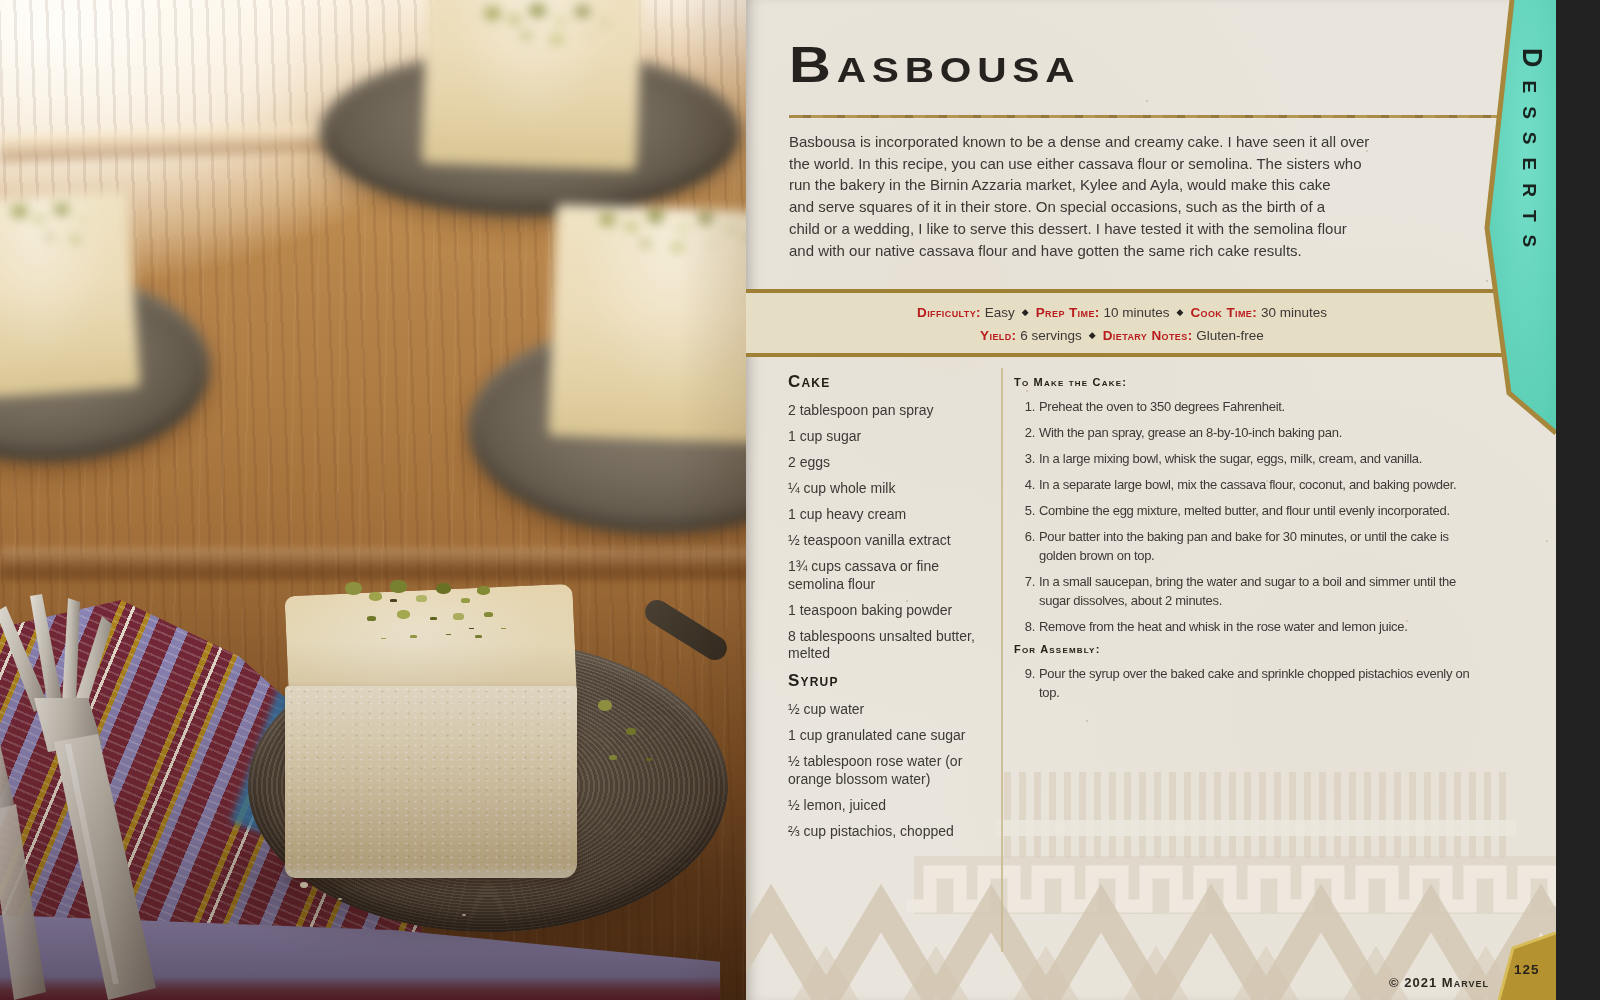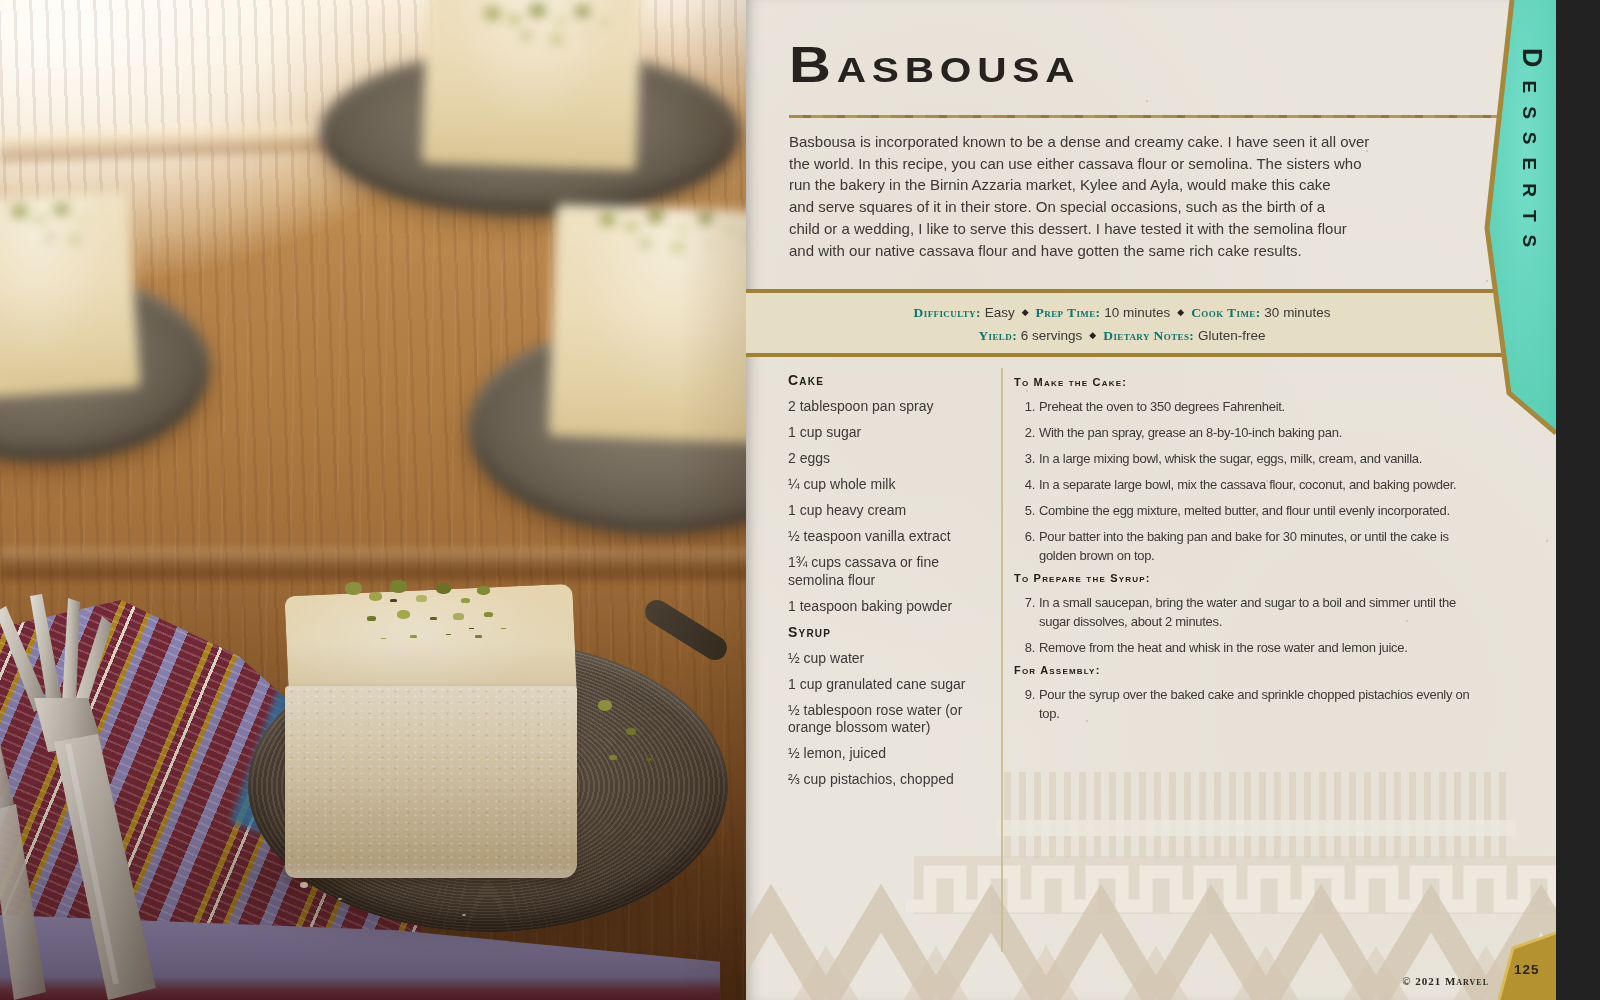--- a/index.html
+++ b/index.html
@@ -116,37 +116,37 @@
   .sc { font-variant:small-caps; }
   .page-title { position:absolute; left:43px; top:36px; font-size:50px; font-weight:900;
     font-variant:small-caps; letter-spacing:5px; color:#262220;
     transform:scaleX(1.16); transform-origin:left center; white-space:nowrap; }
   .title-rule { position:absolute; left:43px; top:115px; width:710px; height:3px;
     background:repeating-linear-gradient(90deg,#a28038 0 14px, #8a6c2c 14px 22px, #b08f46 22px 34px); opacity:.9; }
   .intro { position:absolute; left:43px; top:131px; width:640px; font-size:15px; line-height:21.7px; color:#3b3835; }
   .meta-band { position:absolute; left:0; top:289px; width:810px; height:68px;
     background:#e6ddc5; border-top:4px solid #9f8034; border-bottom:4px solid #9f8034; }
   .meta-inner { width:752px; text-align:center; padding-top:7px; font-size:13.5px; line-height:22px; color:#3b3835; }
-  .mlab { font-variant:small-caps; font-weight:900; letter-spacing:.4px; color:#0f766e;font-family:Liberation Serif, serif; }
+  .mlab { font-variant:small-caps; font-weight:900; letter-spacing:.4px; color:#b91c1c; }
   .sep { display:inline-block; margin:0 7px; font-size:9px; vertical-align:2px; color:#262420; }
   .ing-col { position:absolute; left:42px; top:372px; width:202px; }
-  .ing-header { font-variant:small-caps; font-weight:900; font-size:14px; letter-spacing:1.2px;
+  .ing-header { font-variant:small-caps; font-weight:900; font-size:17px; letter-spacing:1.2px;
     color:#222018; margin-bottom:10px; }
   .ing-header.syrup { margin-top:4px; }
   .ing-item { font-size:14px; line-height:17.5px; margin-bottom:8.5px; color:#3c3936; }
   .divider { position:absolute; left:255px; top:368px; width:2px; height:584px; background:#c8b98e; opacity:.85; }
   .steps-col { position:absolute; left:268px; top:374px; width:462px; }
   .step-header { font-variant:small-caps; font-weight:900; font-size:11px; letter-spacing:1.2px;
     color:#222018; margin:2px 0 9px 0; }
   .step { display:flex; margin-bottom:7px; font-size:13px; line-height:19px; letter-spacing:-.3px; color:#3c3936; }
   .step-num { width:21px; text-align:right; margin-right:4px; flex:0 0 auto; }
   .step-text { flex:1; }
   .pattern-svg { position:absolute; left:0; top:768px; width:810px; height:232px; }
-  .copyright { position:absolute; right:67px; top:975px; font-size:11px; font-weight:900;
-    font-variant:small-caps; letter-spacing:1px; color:#2c2822; white-space:nowrap;font-family:Liberation Serif, serif; }
+  .copyright { position:absolute; right:67px; top:975px; font-size:13px; font-weight:900;
+    font-variant:small-caps; letter-spacing:1px; color:#2c2822; white-space:nowrap; }
   .badge { position:absolute; left:748px; top:928px; width:62px; height:72px; }
   .badge-num { position:absolute; left:20px; top:34px; width:40px; text-align:left;
     font-size:13.5px; font-weight:900; color:#2a241a; letter-spacing:1px; }
   .tab-svg { position:absolute; right:0; top:0; width:90px; height:470px; }
   .tab-label { position:absolute; right:9px; top:48px; height:340px; writing-mode:vertical-rl;
     font-variant:small-caps; font-weight:900; font-size:27px; letter-spacing:13px; color:#19231f; }
 </style>
 </head>
 <body>
 
@@ -244,20 +244,21 @@
       <div class="ing-header">Cake</div>
       <div id="cake-list">
           <div class="ing-item">2 tablespoon pan spray</div>
           <div class="ing-item">1 cup sugar</div>
           <div class="ing-item">2 eggs</div>
           <div class="ing-item">¼ cup whole milk</div>
           <div class="ing-item">1 cup heavy cream</div>
           <div class="ing-item">½ teaspoon vanilla extract</div>
           <div class="ing-item">1¾ cups cassava or fine semolina flour</div>
           <div class="ing-item">1 teaspoon baking powder</div>
+          <div class="ing-item">8 tablespoons unsalted butter, melted</div>
         </div>
       <div class="ing-header syrup">Syrup</div>
       <div id="syrup-list">
           <div class="ing-item">½ cup water</div>
           <div class="ing-item">1 cup granulated cane sugar</div>
           <div class="ing-item">½ tablespoon rose water (or orange blossom water)</div>
           <div class="ing-item">½ lemon, juiced</div>
           <div class="ing-item">⅔ cup pistachios, chopped</div>
         </div>
     </div>
@@ -283,21 +284,20 @@
           <span class="step-text">In a separate large bowl, mix the cassava flour, coconut, and baking powder.</span>
         </div>
         <div class="step">
           <span class="step-num">5.</span>
           <span class="step-text">Combine the egg mixture, melted butter, and flour until evenly incorporated.</span>
         </div>
         <div class="step">
           <span class="step-num">6.</span>
           <span class="step-text">Pour batter into the baking pan and bake for 30 minutes, or until the cake is golden brown on top.</span>
         </div>
-        <div class="step-header sc">To Prepare the Syrup:</div>
         <div class="step">
           <span class="step-num">7.</span>
           <span class="step-text">In a small saucepan, bring the water and sugar to a boil and simmer until the sugar dissolves, about 2 minutes.</span>
         </div>
         <div class="step">
           <span class="step-num">8.</span>
           <span class="step-text">Remove from the heat and whisk in the rose water and lemon juice.</span>
         </div>
         <div class="step-header sc">For Assembly:</div>
         <div class="step">

